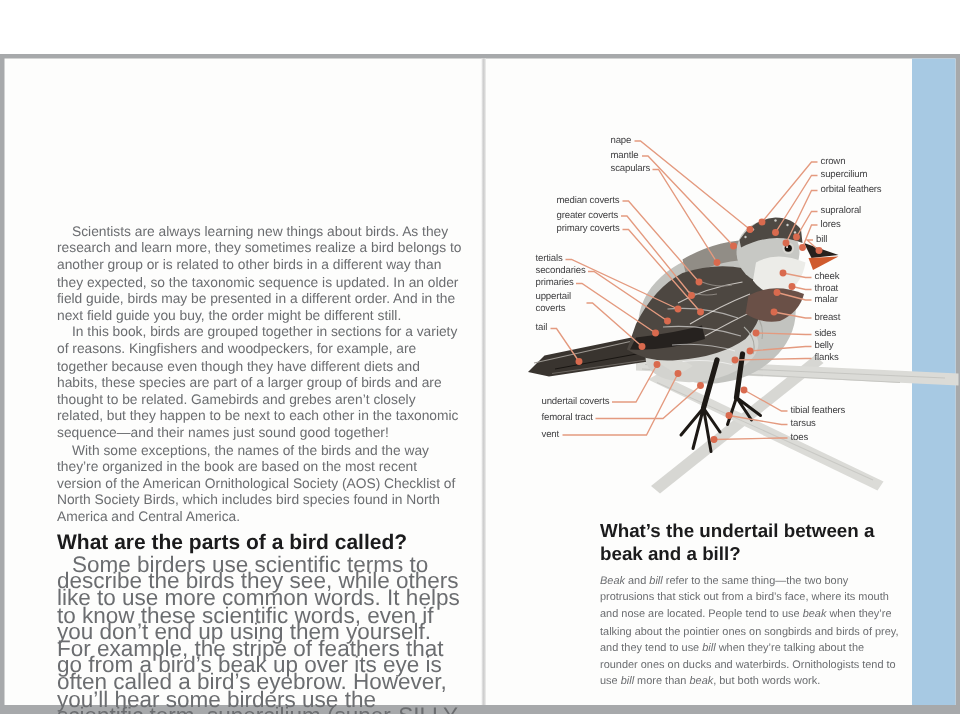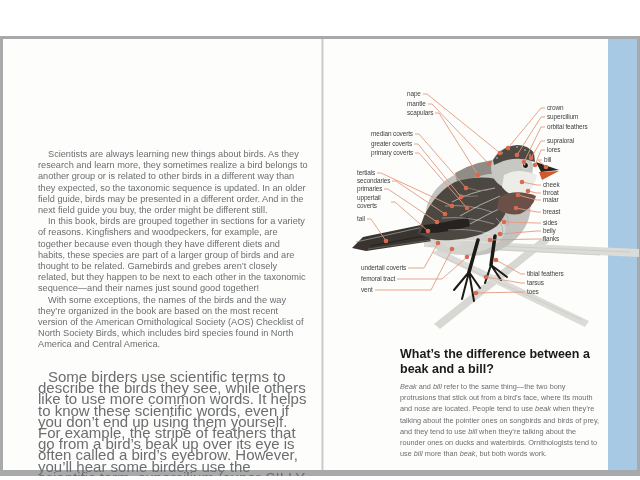--- a/index.html
+++ b/index.html
@@ -66,20 +66,21 @@
 
 <div id="canvas">
   <div id="page-surface"></div>
   <div id="seam"></div>
 
   <div id="col-left" class="bodytext txt">
     <p>Scientists are always learning new things about birds. As they research and learn more, they sometimes realize a bird belongs to another group or is related to other birds in a different way than they expected, so the taxonomic sequence is updated. In an older field guide, birds may be presented in a different order. And in the next field guide you buy, the order might be different still.</p>
     <p>In this book, birds are grouped together in sections for a variety of reasons. Kingfishers and woodpeckers, for example, are together because even though they have different diets and habits, these species are part of a larger group of birds and are thought to be related. Gamebirds and grebes aren’t closely related, but they happen to be next to each other in the taxonomic sequence—and their names just sound good together!</p>
     <p>With some exceptions, the names of the birds and the way they’re organized in the book are based on the most recent version of the American Ornithological Society (AOS) Checklist of North Society Birds, which includes bird species found in North America and Central America.</p>
   </div>
+  <h2 id="left-heading" class="txt">What are the parts of a bird called?</h2>
   <div id="col-left2" class="bodytext txt">
     <p>Some birders use scientific terms to describe the birds they see, while others like to use more common words. It helps to know these scientific words, even if you don’t end up using them yourself. For example, the stripe of feathers that go from a bird’s beak up over its eye is often called a bird’s eyebrow. However, you’ll hear some birders use the scientific term, supercilium (super-SILLY-um), for this part of the bird, which is a good word to know and a fun one to say.</p>
   </div>
   <div id="footer-left" class="txt">
     <span class="pagenum">10</span><span class="running">An Introduction</span>
   </div>
 
   <svg id="bird-svg" width="640" height="480" viewBox="0 0 640 480" xmlns="http://www.w3.org/2000/svg">
 
     <g>
@@ -227,21 +228,21 @@
       <div class="dlabel" style="left: 543px; top: 172px; color: rgb(65, 65, 67);">breast</div>
       <div class="dlabel" style="left: 543px; top: 183px; color: rgb(65, 65, 67);">sides</div>
       <div class="dlabel" style="left: 543px; top: 191px; color: rgb(65, 65, 67);">belly</div>
       <div class="dlabel" style="left: 543px; top: 199px; color: rgb(65, 65, 67);">flanks</div>
       <div class="dlabel" style="left: 527px; top: 234px; color: rgb(65, 65, 67);">tibial feathers</div>
       <div class="dlabel" style="left: 527px; top: 243px; color: rgb(65, 65, 67);">tarsus</div>
       <div class="dlabel" style="left: 527px; top: 252px; color: rgb(65, 65, 67);">toes</div>
     </div>
 
   <div id="col-right" class="bodytext txt">
-    <h2 id="right-heading">What’s the difference between a beak and a bill?</h2>
+    <h2 id="right-heading">What’s the undertail between a beak and a bill?</h2>
     <p><i>Beak</i><span> and </span><i>bill</i><span> refer to the same thing—the two bony protrusions that stick out from a bird’s face, where its mouth and nose are located. People tend to use </span><i>beak</i><span> when they’re talking about the pointier ones on songbirds and birds of prey, and they tend to use </span><i>bill</i><span> when they’re talking about the rounder ones on ducks and waterbirds. Ornithologists tend to use </span><i>bill</i><span> more than </span><i>beak</i><span>, but both words work.</span></p>
   </div>
   <div id="footer-right" class="txt">
     <span class="running">An Introduction</span>
   </div>
 
   <div id="blue-bar" style="background: rgb(167, 201, 227);">
     <span class="pagenum">11</span>
   </div>
 </div>

